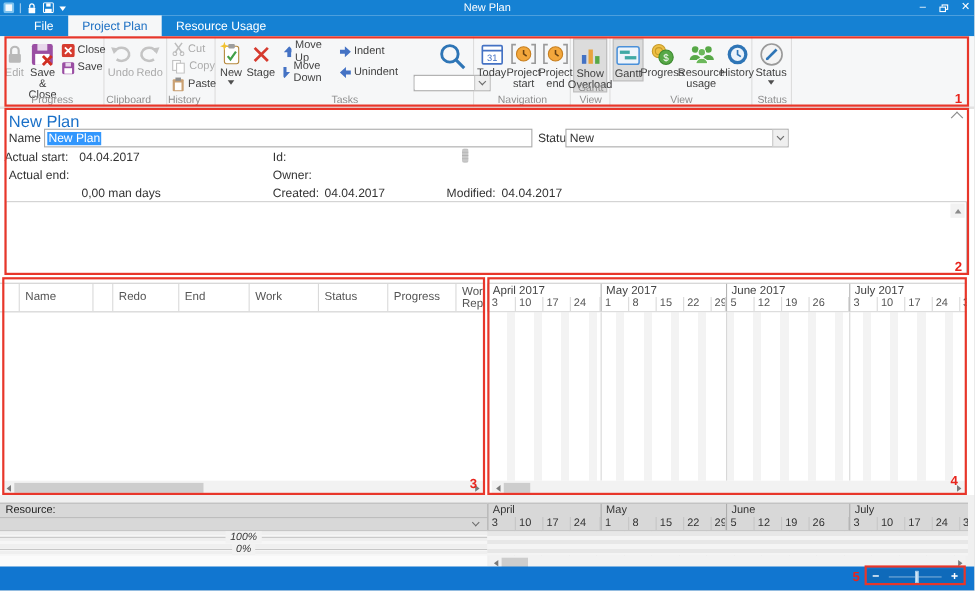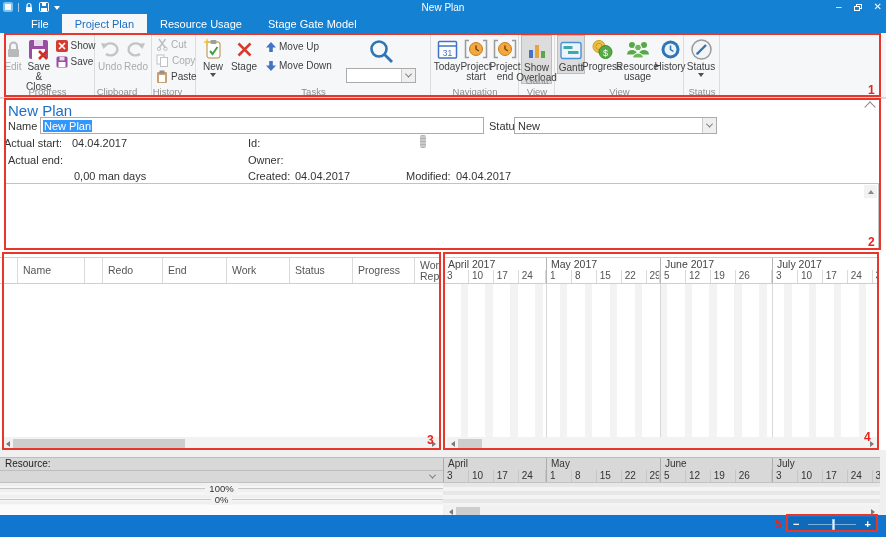--- a/index.html
+++ b/index.html
@@ -90,21 +90,21 @@
   .rw-grp { display:flex; overflow:hidden; border-left:1px solid #adadad; }
   .rw { flex:0 0 24.9px; border-right:1px solid #c6c6c6; font-size:10px; color:#333; padding-left:3px; overflow:hidden; }
   .r-body { position:absolute; left:443px; top:33px; width:437px; height:22px;
             background:repeating-linear-gradient(180deg, #e7e7e7 0 4px, #f4f4f4 4px 8px),
                        repeating-linear-gradient(90deg, transparent 0 24px, #d4d4d4 24px 25px); }
   .histo { position:absolute; left:0; top:33px; width:443px; height:22px;
            background:repeating-linear-gradient(180deg, #efefef 0 3px, #f6f6f6 3px 6px); }
   .scale-row { position:relative; height:11px; }
   .scale-line { position:absolute; left:0; right:0; top:5px; height:1px; background:#c6c6c6; }
   .scale-label { position:absolute; left:0; right:0; top:0; text-align:center; font-size:9.5px; color:#333; }
-  .scale-label span { background:#f2f2f2; padding:0 4px; }
+  .scale-label span { background:#f2f2f2; padding:0 4px;font-style:italic; }
 
   
   .statusbar { left:0; top:515px; width:886px; height:22px; background:#1176d0; }
   .zoomctl { position:absolute; left:788px; top:2px; width:88px; height:14px; background:rgba(0,0,0,0.10); border-radius:2px; display:flex; align-items:center; color:#fff; }
   .zoom-track { flex:1; height:1px; background:rgba(255,255,255,0.45); margin:0 4px; position:relative; }
   .zoom-thumb { position:absolute; left:50%; top:-5px; width:3px; height:11px; background:#eaf3fb; border:1px solid #9cc6e8; }
   .zbtn { font-size:11px; line-height:11px; padding:0 5px; font-weight:bold; }
 
   
   .anno { position:absolute; border:2px solid #e8362a; pointer-events:none; z-index:50; }
@@ -141,21 +141,20 @@
           <i></i>
         </span>
       <span class="wc">✕</span>
     </div>
   </div>
 
   <div class="abs tabrow">
     <div class="tab">File</div>
     <div class="tab sel">Project Plan</div>
     <div class="tab">Resource Usage</div>
-    <div class="tab">Stage Gate Model</div>
   </div>
 
   <div class="abs ribbon">
 
     <div class="grp" style="width:95px">
       <div class="rb dis" style="width:26px">
         <span class="ric">
           <svg width="18" height="20">
               <path d="M6 10 V7 a3.5 3.5 0 0 1 7 0 V10" fill="none" stroke="#b9b9b9" stroke-width="2"></path>
               <rect x="4" y="10" width="11" height="8" rx="1" fill="#b9b9b9"></rect>
@@ -173,21 +172,21 @@
             </svg>
         </span>
         <span>Save &amp; Close</span>
       </div>
       <div class="col" style="padding-top:3px">
         <div class="rs">
           <svg width="12" height="12">
               <rect width="12" height="12" rx="2" fill="#d63b2f"></rect>
               <path d="M3 3 L9 9 M9 3 L3 9" stroke="#fff" stroke-width="1.7"></path>
             </svg>
-          <span>Show</span>
+          <span>Close</span>
         </div>
         <div class="rs">
           <svg width="12" height="12">
               <rect x="0.5" y="0.5" width="11" height="11" rx="1.5" fill="#9a4ea3"></rect>
               <rect x="3.5" y="1" width="5" height="3.5" fill="#e8d8ec"></rect>
               <rect x="2.5" y="6" width="7" height="5" fill="#fff"></rect>
             </svg>
           <span>Save</span>
         </div>
       </div>
@@ -268,20 +267,34 @@
           <svg width="10" height="10">
               <polygon points="5,0 10,5.5 6.8,5.5 6.8,10 3.2,10 3.2,5.5 0,5.5" fill="#4472c4"></polygon>
             </svg>
           <span>Move Up</span>
         </div>
         <div class="rs">
           <svg width="10" height="10" style="transform:rotate(180deg)">
               <polygon points="5,0 10,5.5 6.8,5.5 6.8,10 3.2,10 3.2,5.5 0,5.5" fill="#4472c4"></polygon>
             </svg>
           <span>Move Down</span>
+        </div>
+      </div>
+      <div class="col" style="padding:4px 2px 0 6px; gap:4px">
+        <div class="rs">
+          <svg width="10" height="10" style="transform:rotate(90deg)">
+              <polygon points="5,0 10,5.5 6.8,5.5 6.8,10 3.2,10 3.2,5.5 0,5.5" fill="#4472c4"></polygon>
+            </svg>
+          <span>Indent</span>
+        </div>
+        <div class="rs">
+          <svg width="10" height="10" style="transform:rotate(-90deg)">
+              <polygon points="5,0 10,5.5 6.8,5.5 6.8,10 3.2,10 3.2,5.5 0,5.5" fill="#4472c4"></polygon>
+            </svg>
+          <span>Unindent</span>
         </div>
       </div>
       <div class="col" style="padding:2px 0 0 10px; align-items:center; gap:3px">
         <svg width="28" height="28">
             <circle cx="12" cy="12" r="7.5" fill="none" stroke="#2e75b6" stroke-width="2.6"></circle>
             <line x1="17.5" y1="17.5" x2="25" y2="25" stroke="#2e75b6" stroke-width="2.8"></line>
           </svg>
         <div class="combo" style="width:70px">
           <input value="" style="">
           <span class="dd">

